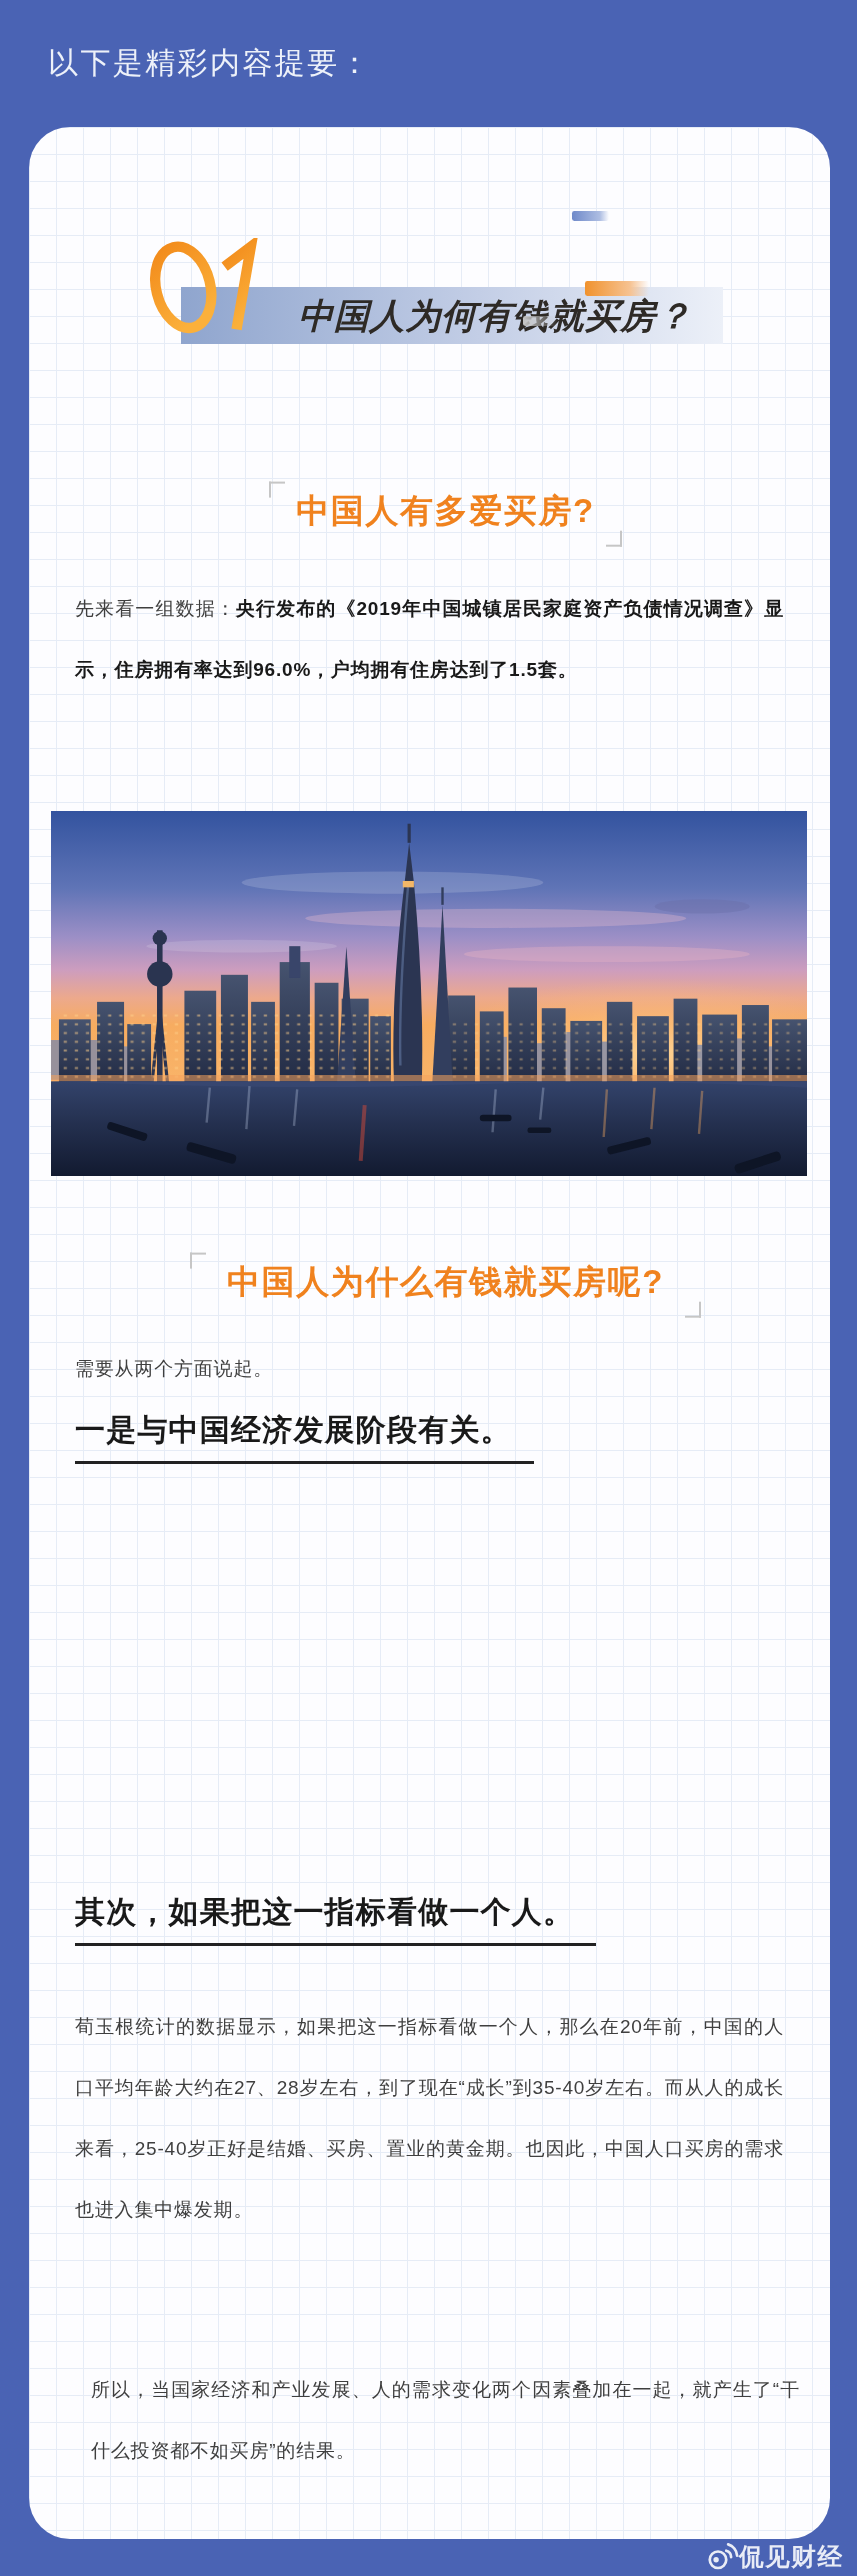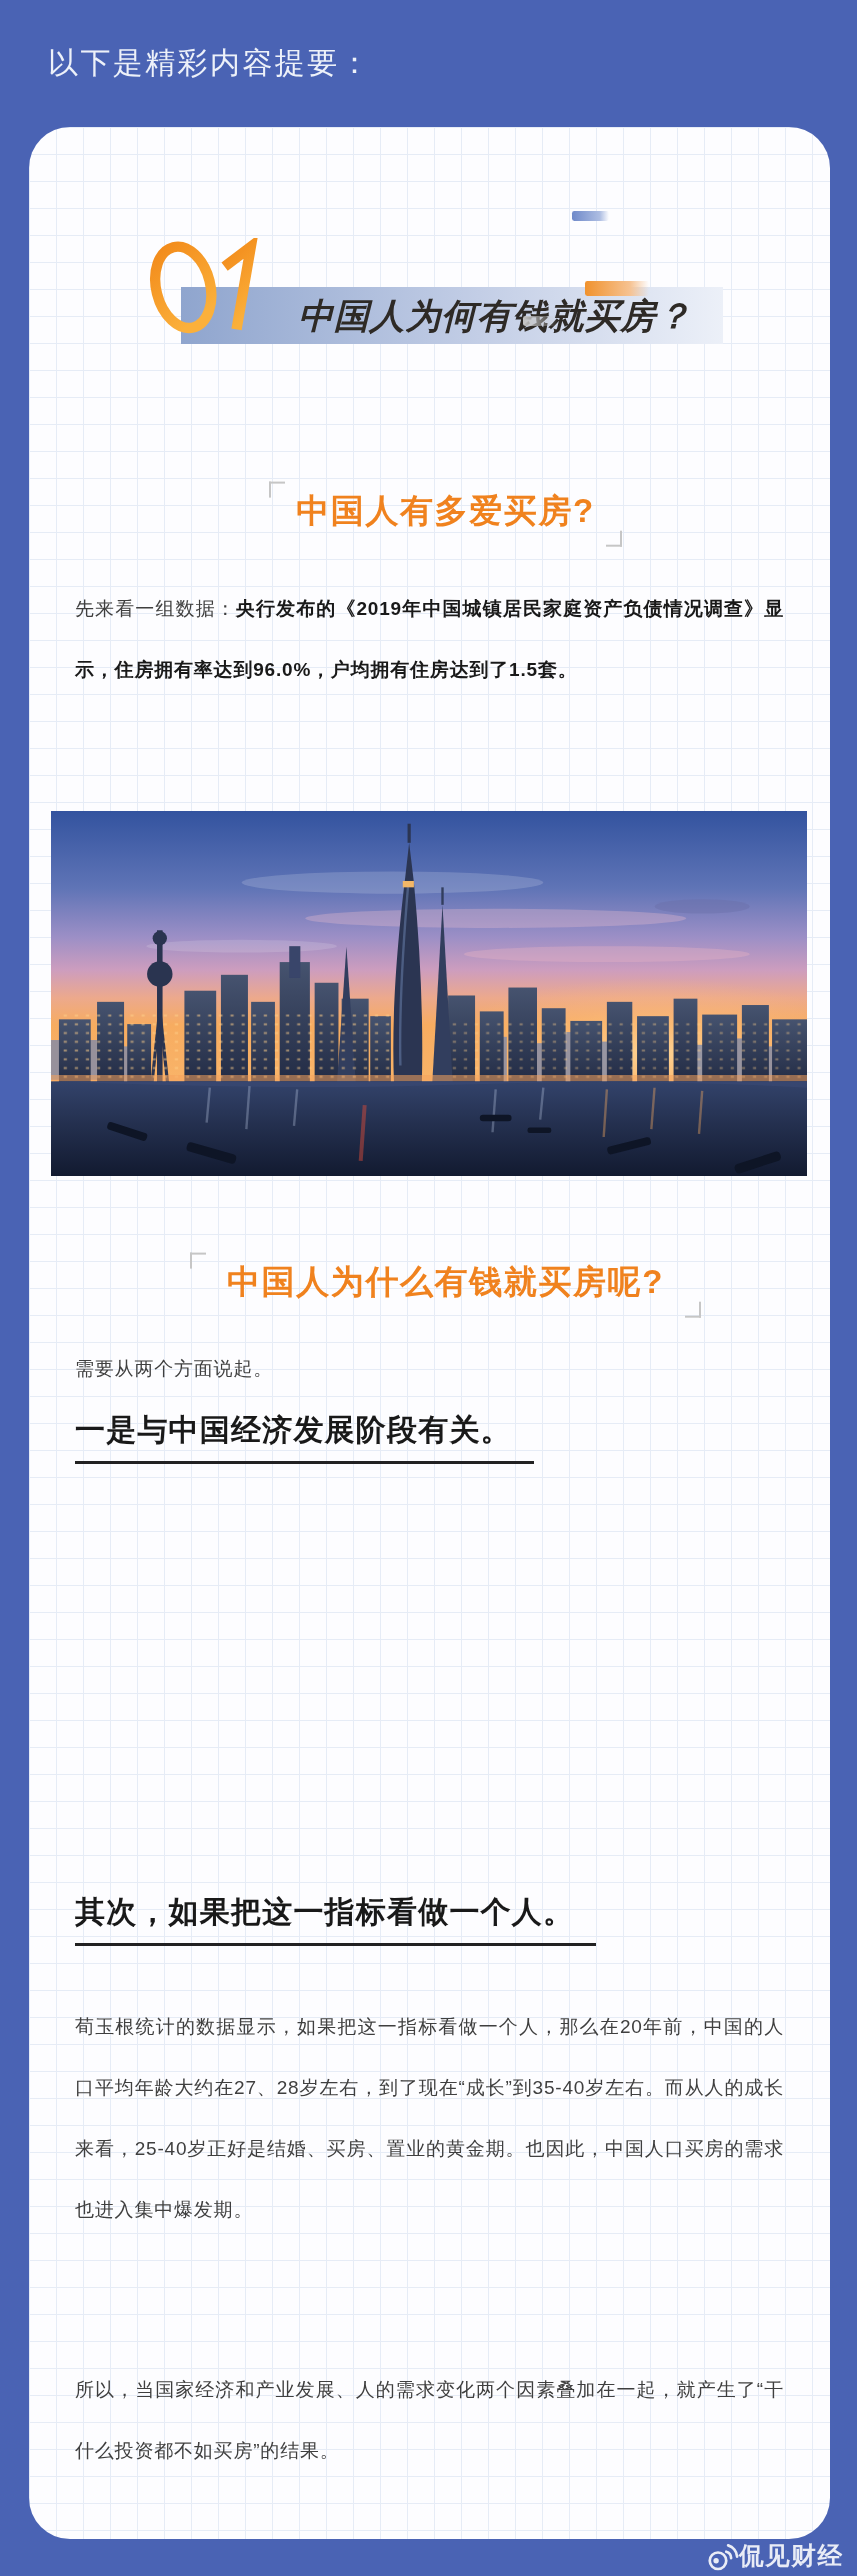--- a/index.html
+++ b/index.html
@@ -78,39 +78,39 @@
   .para{
     position:absolute;left:46px;width:709px;
     font-size:19px;line-height:61px;letter-spacing:0.8px;
     color:var(--body-ink);text-align:justify;
   }
   .para .strong{font-weight:700;color:var(--bold-ink);}
   .p1{top:451px;}
   .p2{top:1211px;}
   .p4{top:1400px;}
   .p6{top:1869px;}
-  .p7{top:2232px;}
+  .p7{top:2232px;margin-left:16px;}
   .subhead{
     position:absolute;left:46px;width:709px;
     font-size:30px;line-height:46px;font-weight:700;
     letter-spacing:1.2px;color:var(--bold-ink);text-align:left;
   }
   .subhead .ul{display:inline-block;padding:0 22px 8px 0;border-bottom:3.2px solid #222;}
   .p3{top:1280px;}
   .p5{top:1762px;}
   
   .city-figure{
     position:absolute;left:22px;top:684px;width:756px;height:365px;
     overflow:hidden;background:#33539F;
   }
   .city-figure svg{display:block;width:100%;height:100%;}
   
   .footer-brand{
     position:absolute;right:14.3px;bottom:4px;height:32px;
-    display:flex;align-items:flex-end;
+    display:flex;align-items:center;
     color:rgba(255,255,255,0.88);
     font-size:24.6px;letter-spacing:1.6px;font-weight:600;
   }
   .footer-brand svg{display:block;}
 </style>
 </head>
 <body>
 
 <div class="page">
 

